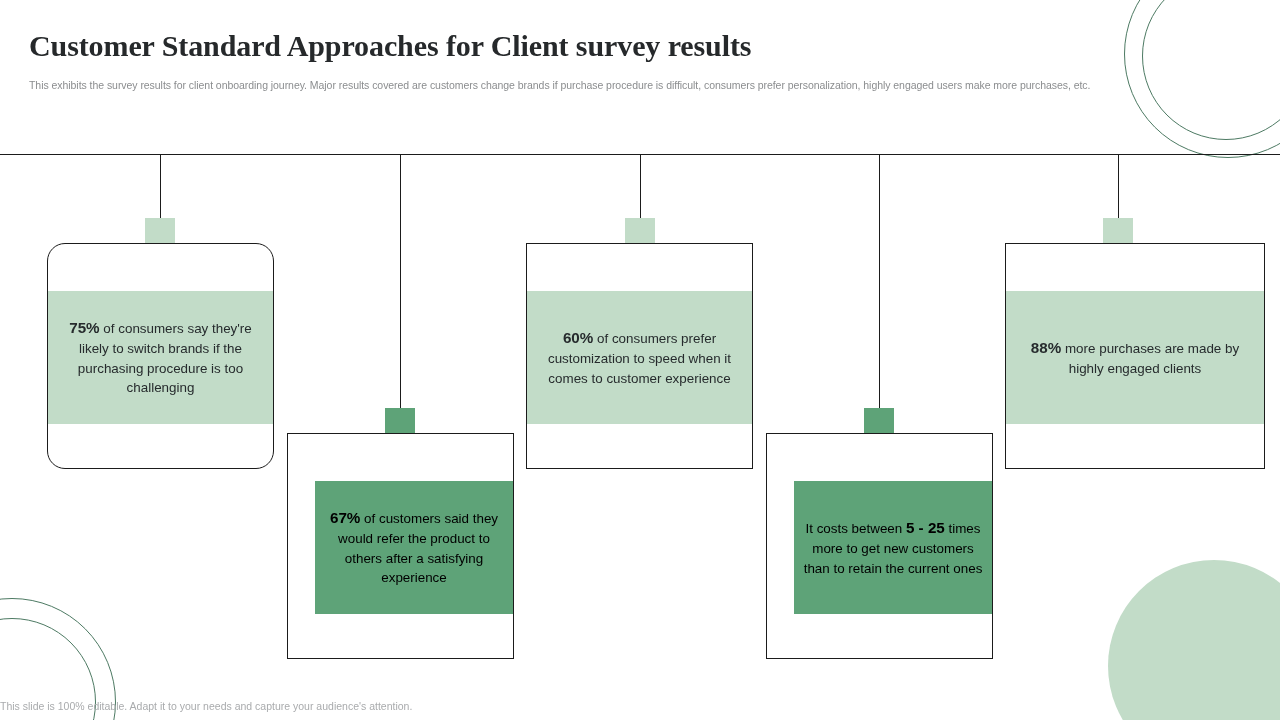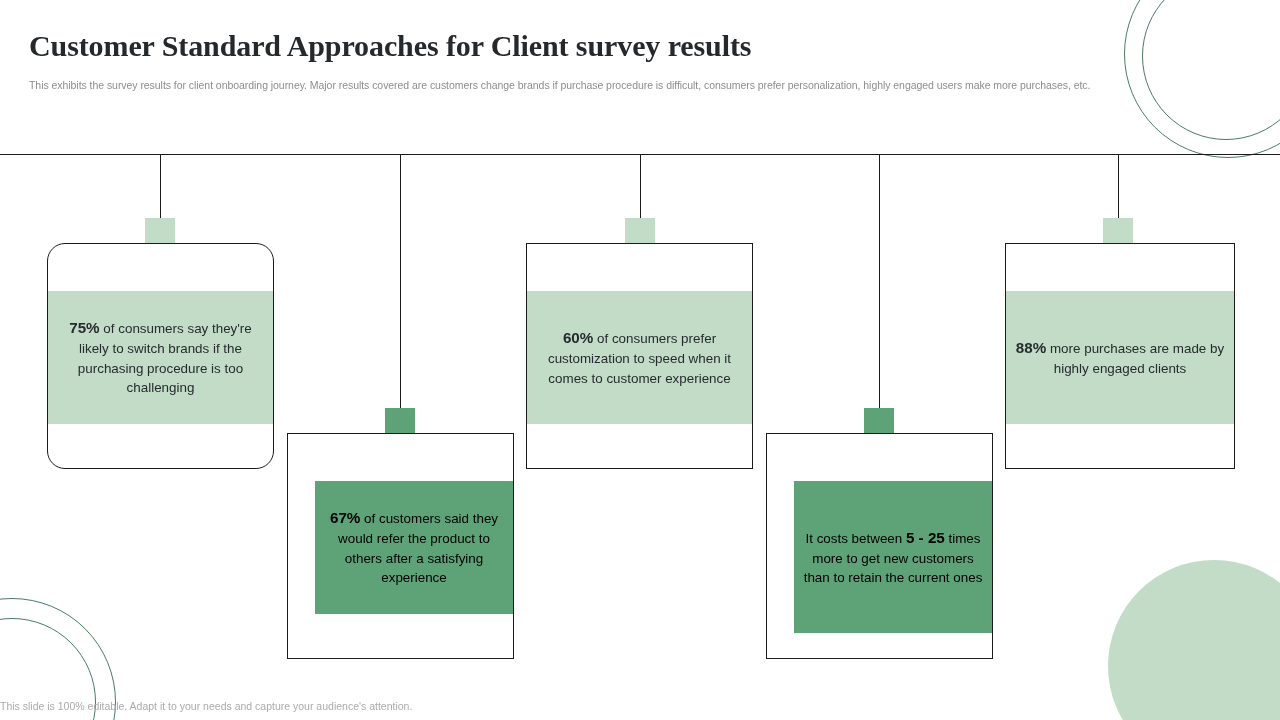--- a/index.html
+++ b/index.html
@@ -140,28 +140,28 @@
 
   <div class="card" style="left:526px; top:243px; width:227px; height:226px;">
     <div class="band light" style="top:47px; height:133px;justify-content:flex-end;">
       <span>
         <b>60%</b><span> of consumers prefer customization to speed when it comes to customer experience</span>
       </span>
     </div>
   </div>
 
   <div class="card" style="left:766px; top:433px; width:227px; height:226px;">
-    <div class="band dark" style="top:47px; height:152px;">
+    <div class="band dark" style="top:47px; height:133px;">
       <span>
         <span>It costs between </span><b>5 - 25</b><span> times more to get new customers than to retain the current ones</span>
       </span>
     </div>
   </div>
 
-  <div class="card" style="left:1005px; top:243px; width:230px; height:226px;">
+  <div class="card" style="left:1005px; top:243px; width:260px; height:226px;">
     <div class="band light" style="top:47px; height:133px;">
       <span>
         <b>88%</b><span> more purchases are made by highly engaged clients</span>
       </span>
     </div>
   </div>
 
   <div id="footer-note">This slide is 100% editable. Adapt it to your needs and capture your audience's attention.</div>
 
 </div>

